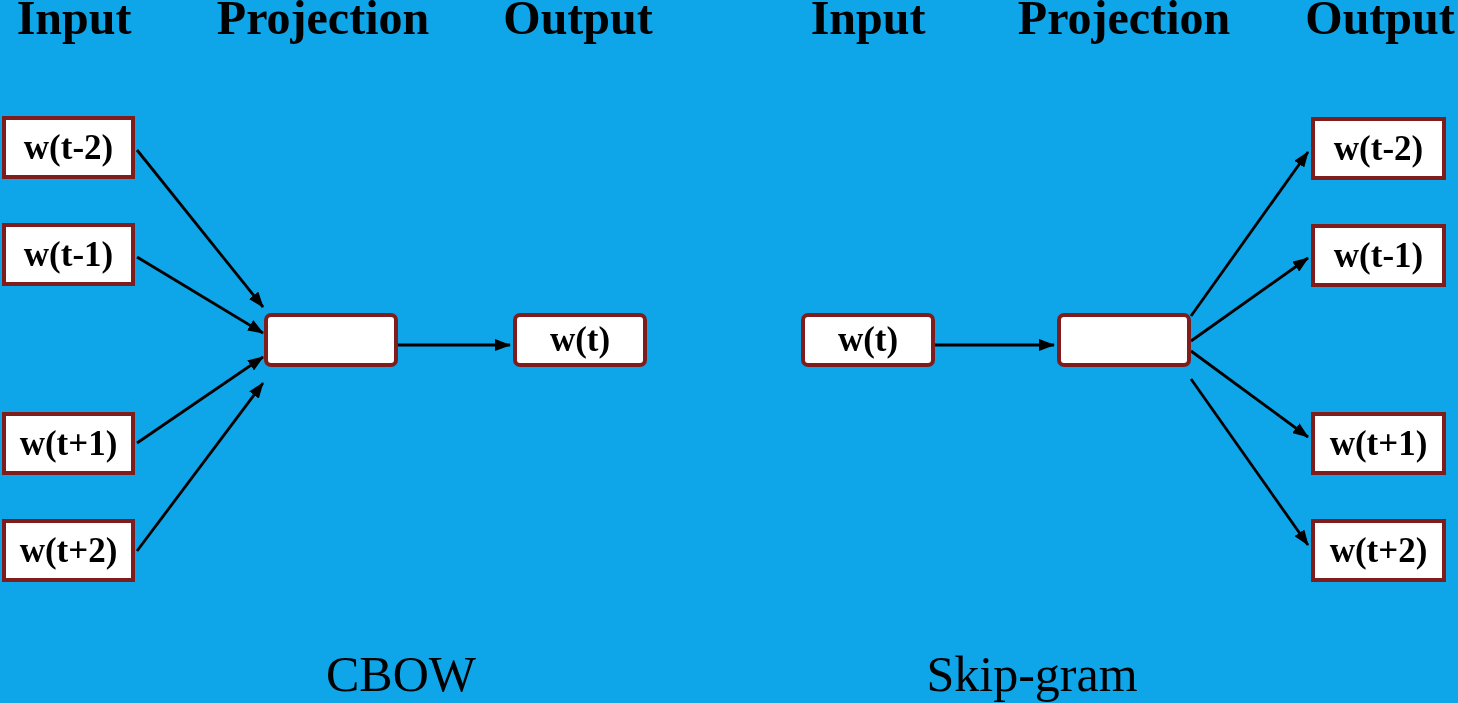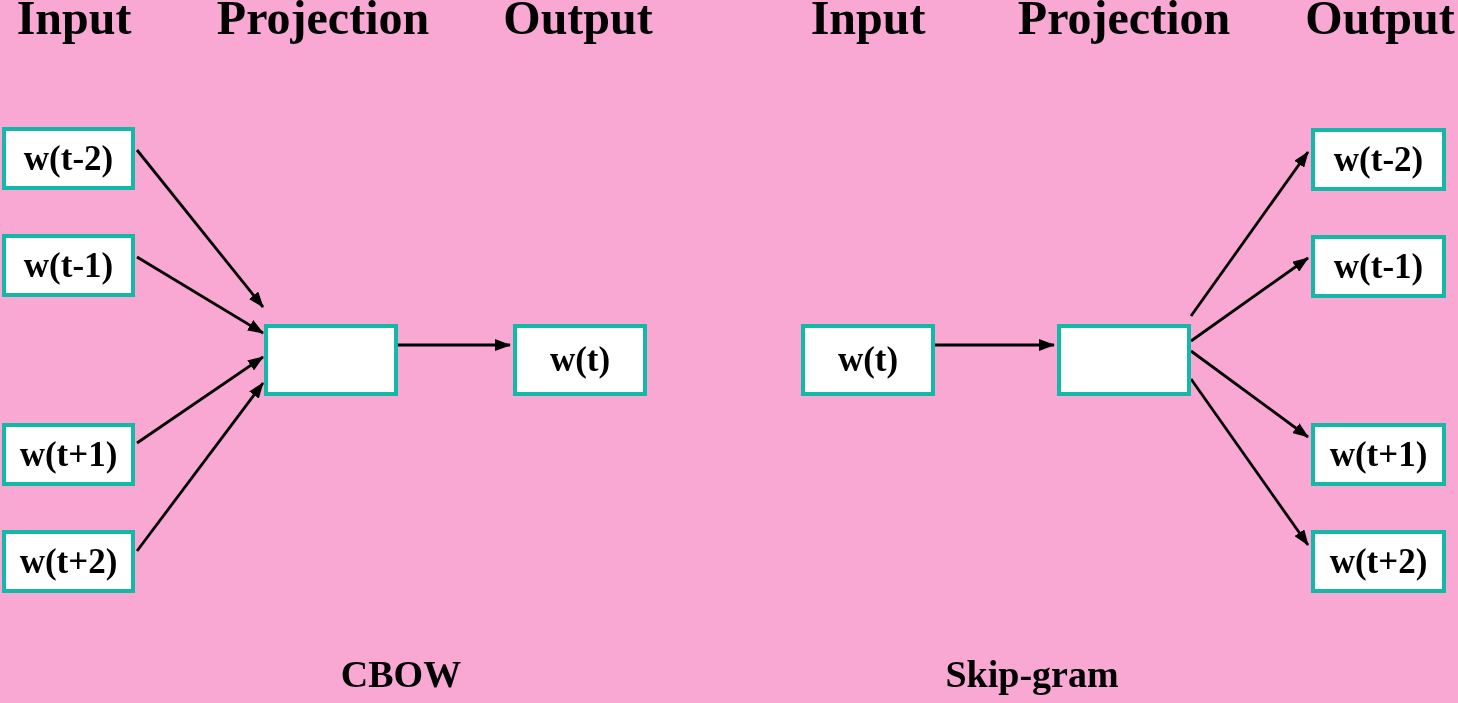--- a/index.html
+++ b/index.html
@@ -5,60 +5,59 @@
   html, body { margin: 0; padding: 0; }
   body {
     width: 1458px; height: 703px;
     background: #ffffff;
     font-family: "Liberation Serif", "DejaVu Serif", serif;
     overflow: hidden;
   }
   .canvas {
     position: relative;
     width: 1458px; height: 703px;
-    background: #f9a8d4;
+    background: #0ea5e9;
     color: #000000;
   }
   .arrow-layer {
     position: absolute; left: 0; top: 0;
     width: 1458px; height: 703px;
   }
   .hdr {
     position: absolute;
     top: -8px;
     transform: translateX(-50%);
     font-size: 48px;
     font-weight: bold;
     line-height: 52px;
     white-space: nowrap;
     color: #000000;
   }
   .node {
     position: absolute;
     box-sizing: border-box;
-    border: 4px solid #14b8a6;
+    border: 4px solid #7f1d1d;
     background: #ffffff;
     display: flex;
     align-items: center;
     justify-content: center;
     font-size: 35px;
     font-weight: bold;
     color: #000000;
     white-space: nowrap;
-    margin-top: 11px;
   }
   .node.in-left  { left: 2px;    width: 133px; height: 63px; }
   .node.out-right{ left: 1311px; width: 135px; height: 63px; }
-  .node.mid      { width: 134px; height: 72px; top: 313px; }
+  .node.mid      { width: 134px; height: 54px; top: 313px; border-radius: 7px; }
   .caption {
     position: absolute;
     top: 648px;
     transform: translateX(-50%);
-    font-size: 38px;
-    font-weight: bold;
+    font-size: 50px;
+    font-weight: normal;
     line-height: 52px;
     white-space: nowrap;
     color: #000000;
   }
 </style>
 </head>
 <body>
 
 <div class="canvas">
 

